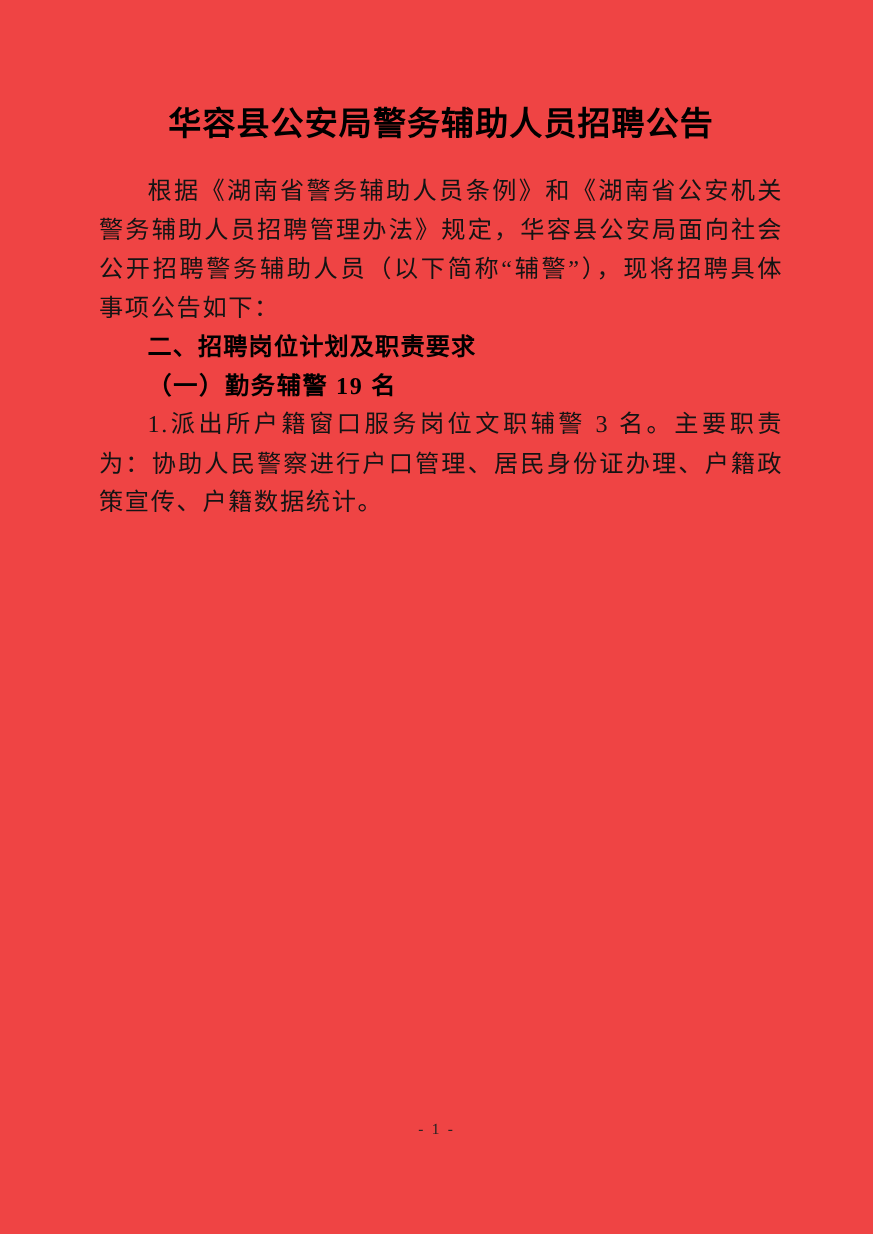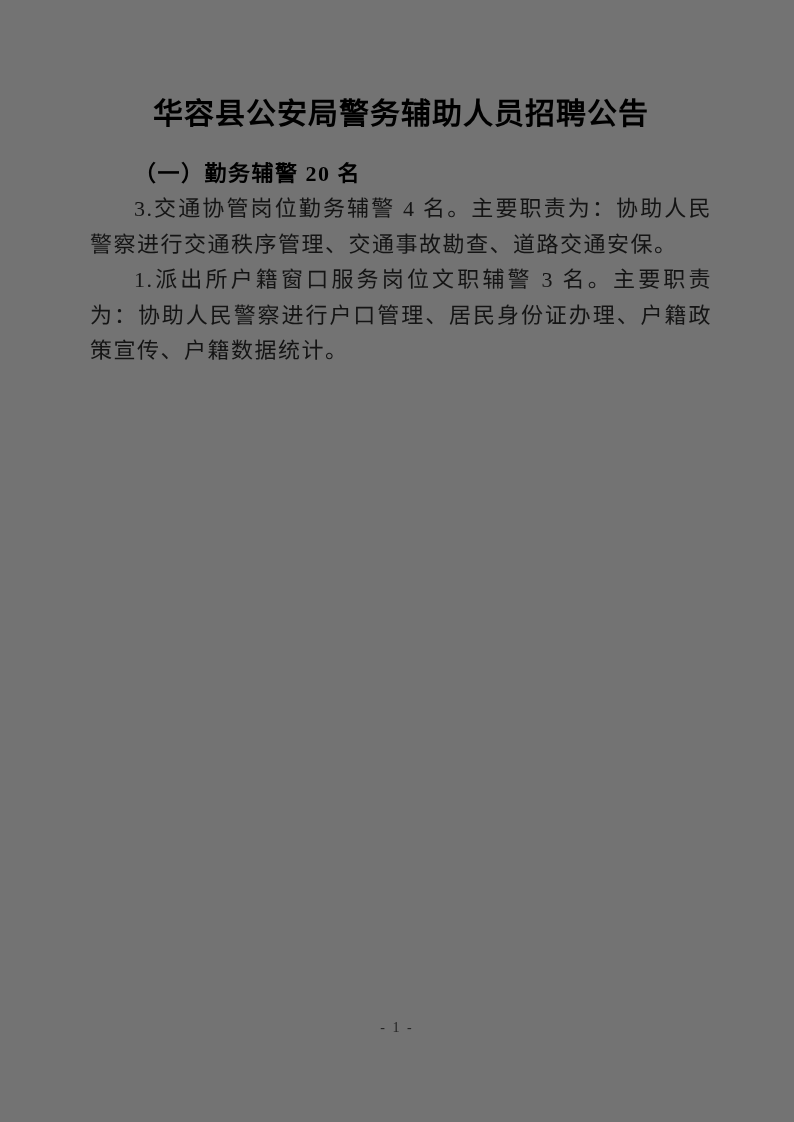--- a/index.html
+++ b/index.html
@@ -4,21 +4,21 @@
 <style>
   html, body {
     margin: 0;
     padding: 0;
     background: #ffffff;
   }
   .page {
     position: relative;
     width: 794px;
     height: 1122px;
-    background: #737373;
+    background: #ef4444;
     overflow: hidden;
     box-sizing: border-box;
     padding: 92px 82px 0 90px;
     font-family: "Liberation Serif", serif;
     color: #141414;
   }
   .doc-title {
     margin: 0 0 20px 0;
     font-size: 30px;
     line-height: 44px;
@@ -68,19 +68,20 @@
     color: #222222;
   }
 </style>
 </head>
 <body>
 
 <div class="page">
   <h1 class="doc-title">华容县公安局警务辅助人员招聘公告</h1>
 
   <div class="doc-body" id="doc-body">
-      <p class="block heading2">（一）勤务辅警 20 名</p>
-      <p class="block body">3.交通协管岗位勤务辅警 4 名。主要职责为：协助人民警察进行交通秩序管理、交通事故勘查、道路交通安保。</p>
+      <p class="block body">根据《湖南省警务辅助人员条例》和《湖南省公安机关警务辅助人员招聘管理办法》规定，华容县公安局面向社会公开招聘警务辅助人员（以下简称“辅警”），现将招聘具体事项公告如下：</p>
+      <p class="block heading1">二、招聘岗位计划及职责要求</p>
+      <p class="block heading2">（一）勤务辅警 19 名</p>
       <p class="block body">1.派出所户籍窗口服务岗位文职辅警 3 名。主要职责为：协助人民警察进行户口管理、居民身份证办理、户籍政策宣传、户籍数据统计。</p>
     </div>
 
   <div class="page-number">- 1 -</div>
 </div>
 
 </body></html>

